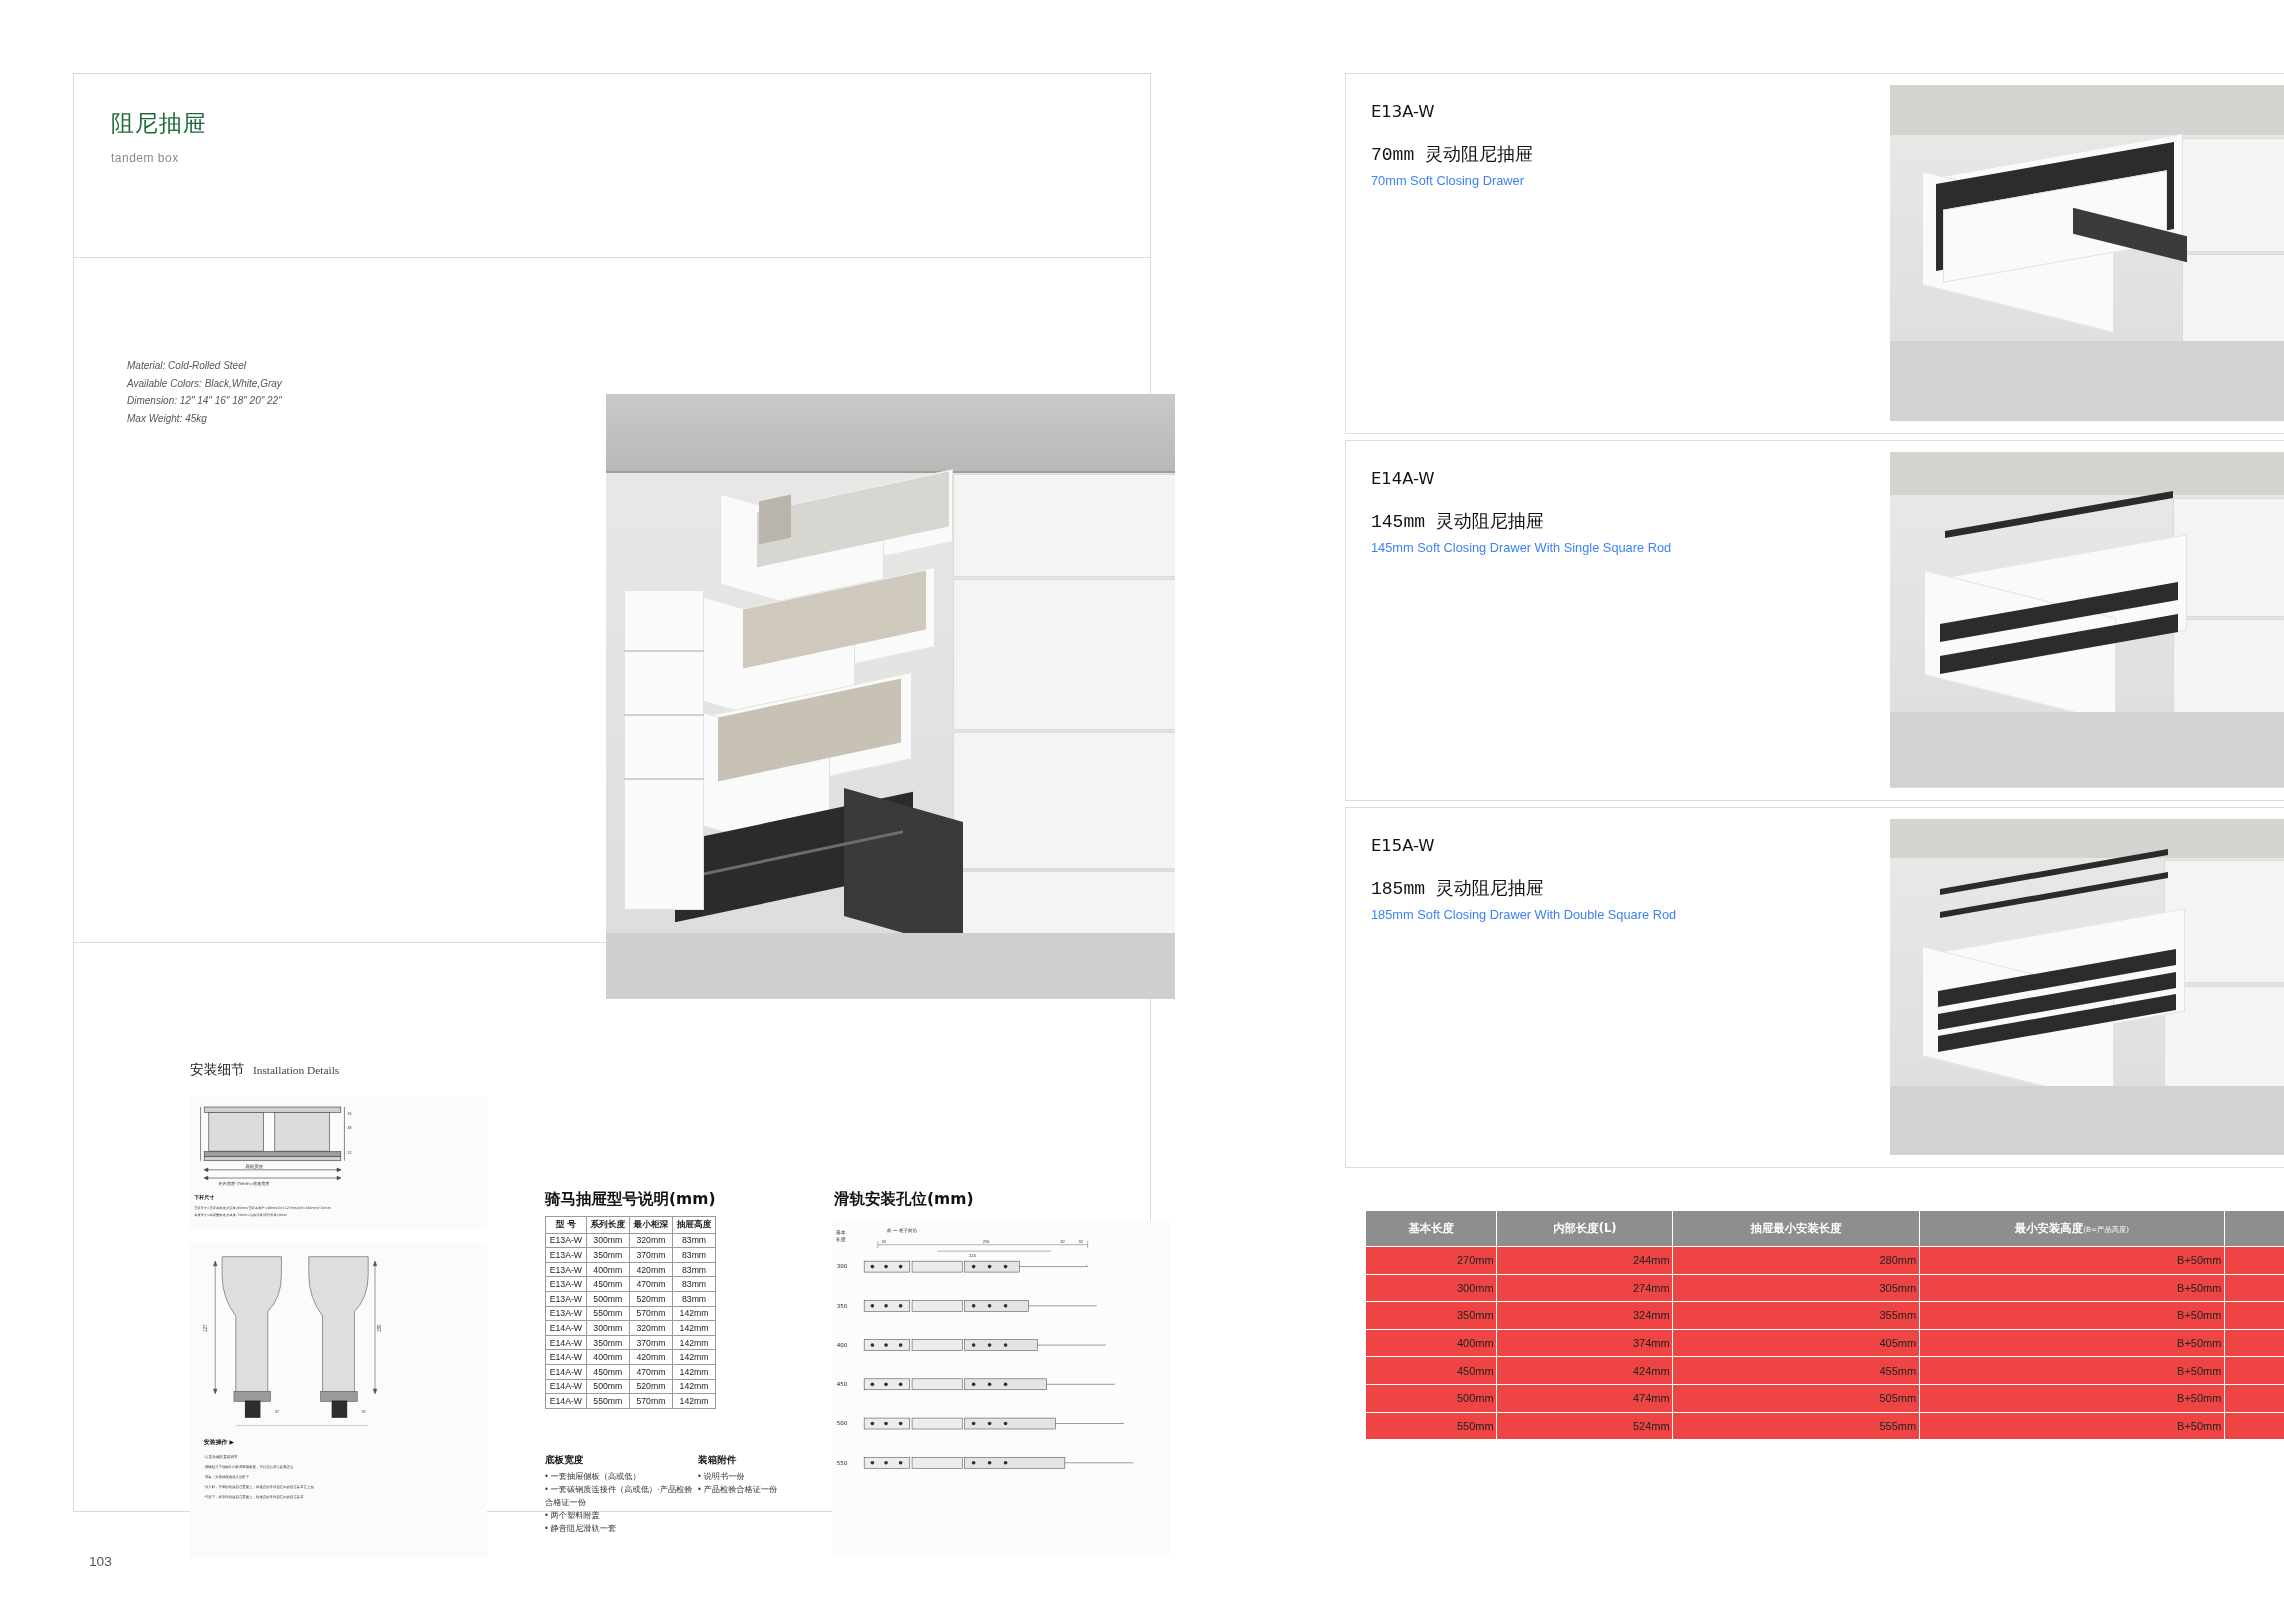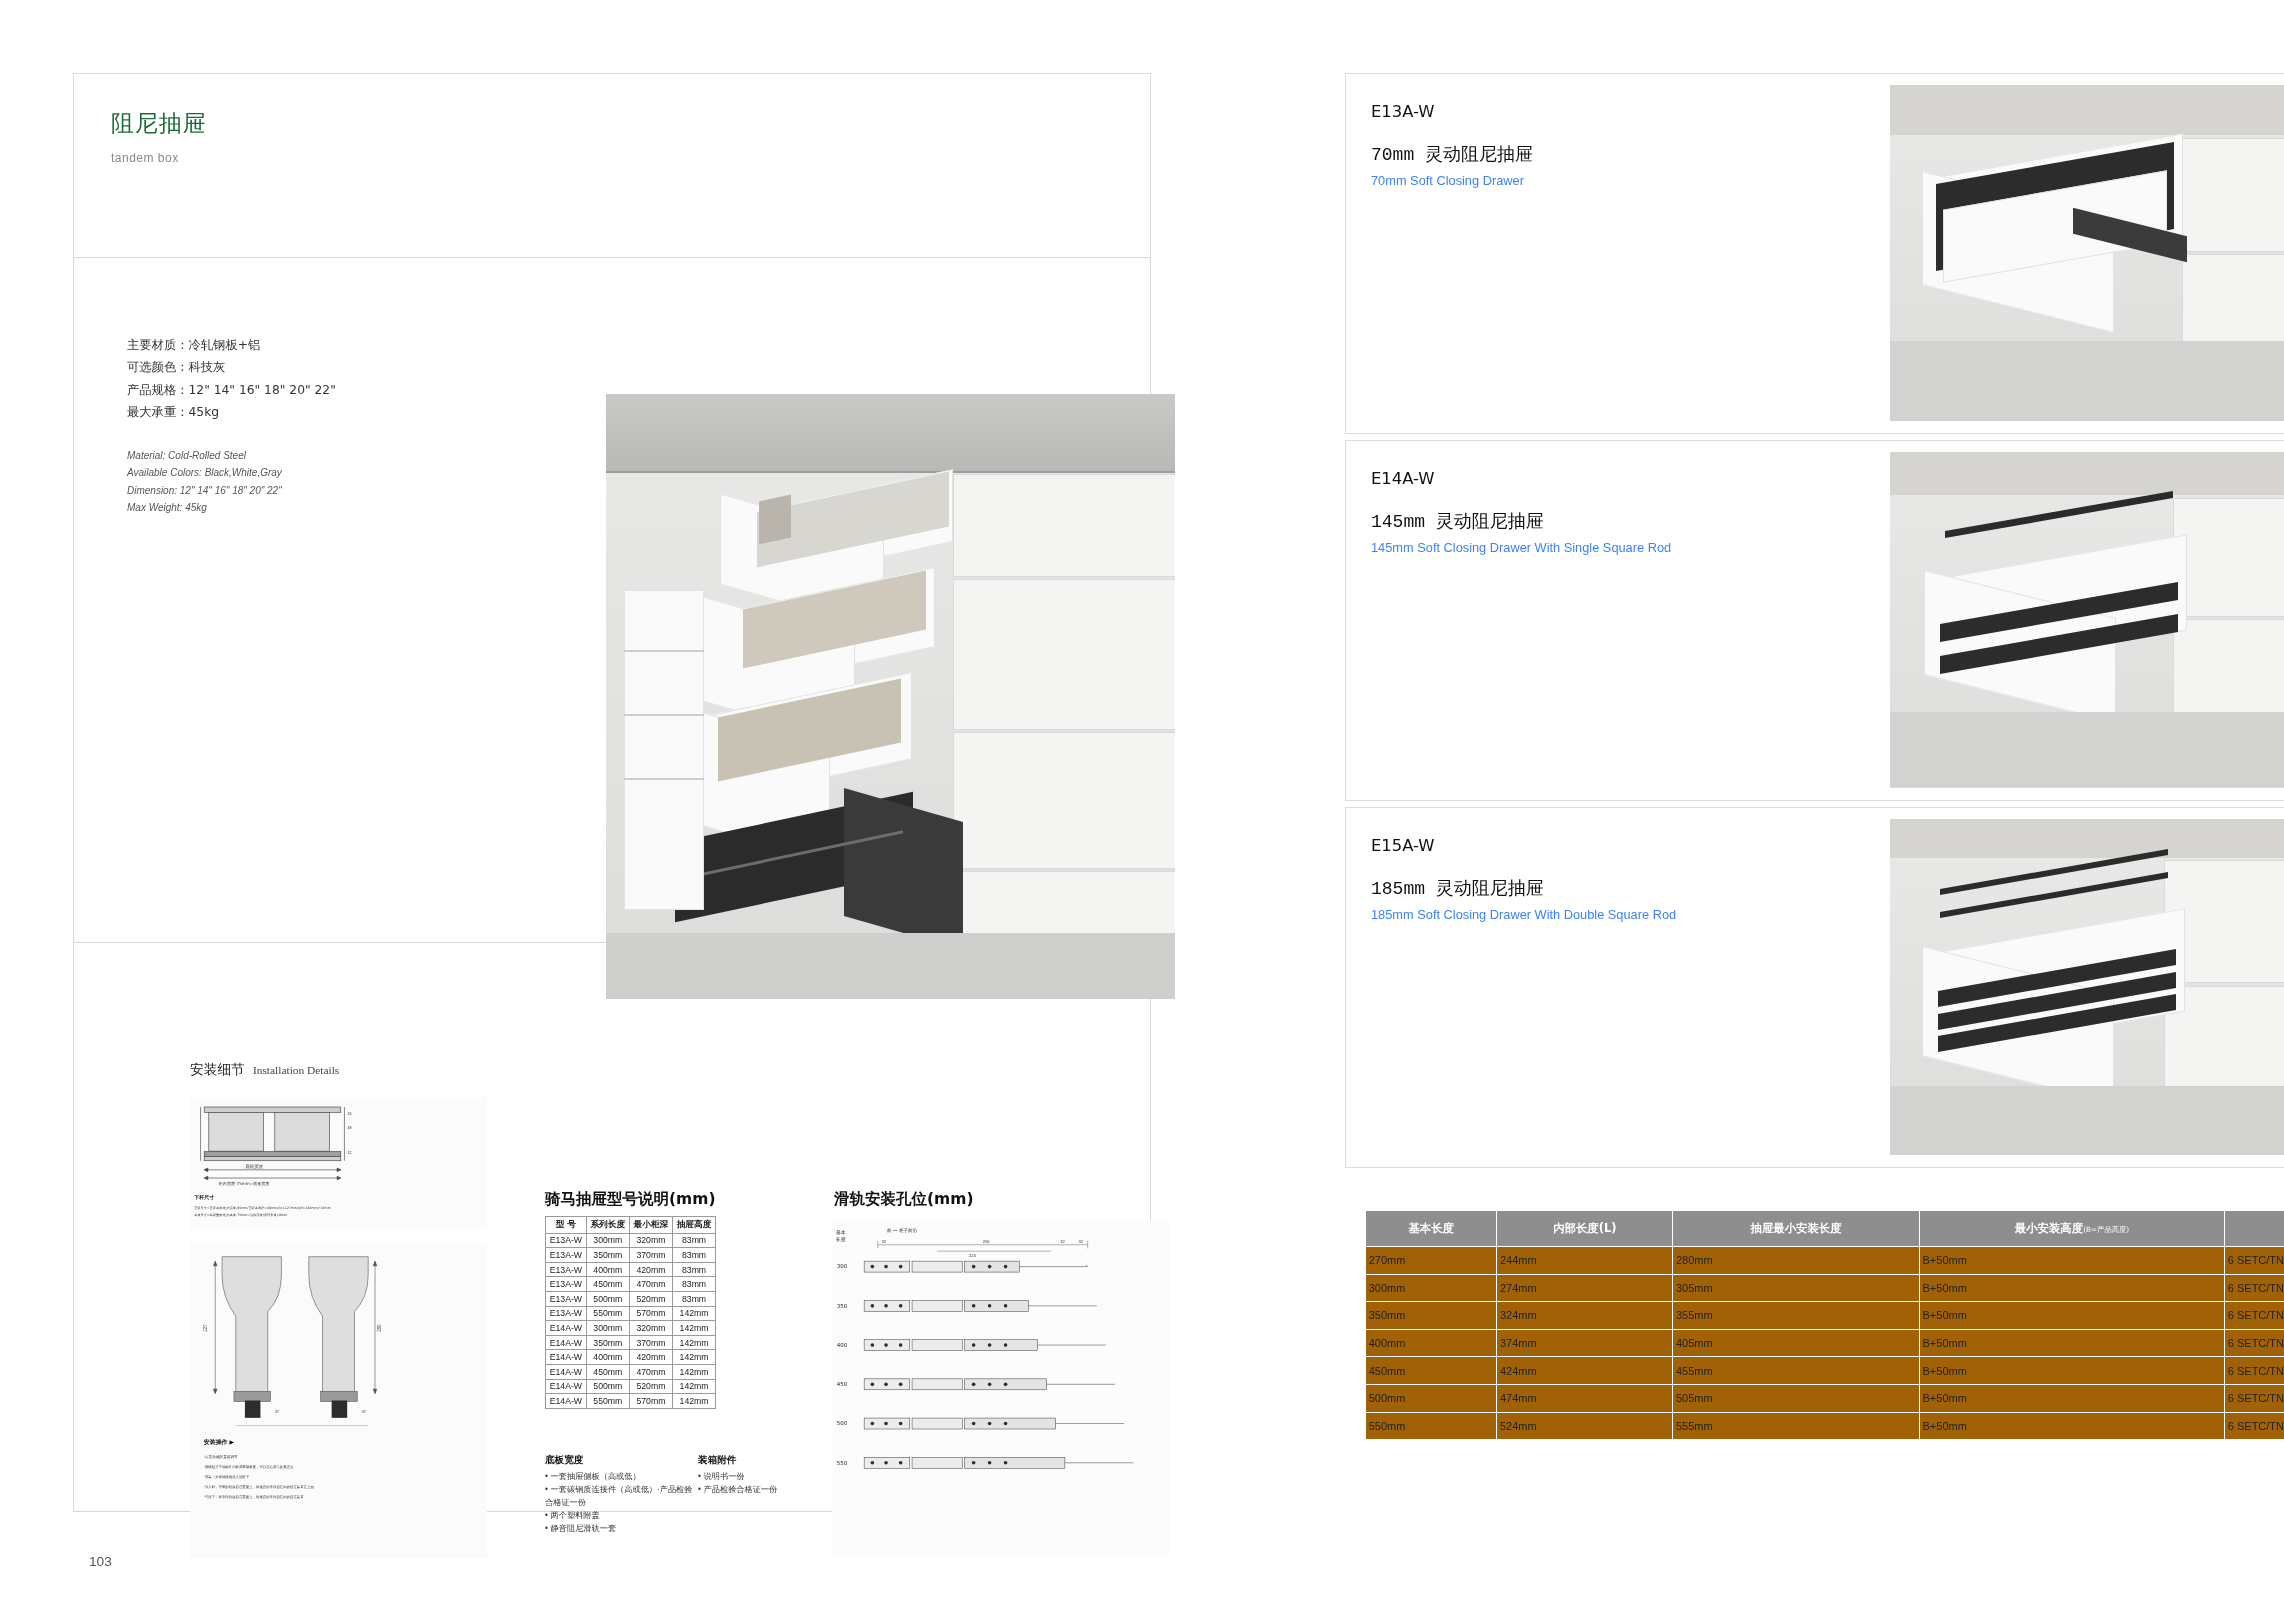--- a/index.html
+++ b/index.html
@@ -135,21 +135,21 @@
     font-size: 11px;
   }
   table.dim-table th {
     background: #8e8e8e; color: #fff; font-weight: 700;
     padding: 10px 2.7px; text-align: center;
     font-family: "DejaVu Sans", sans-serif; font-size: 11.4px;
     border: 0.5px solid #fff;
   }
   table.dim-table th .small { font-size: 7.3px; font-weight: 400; }
   table.dim-table td {
-    background: #a16207; color: #222; padding: 7.3px 2.7px; text-align: left;
+    background: #ef4444; color: #222; padding: 7.3px 2.7px; text-align: right;
     border: 0.5px solid #fff; font-size: 11px;
   }
 
   
   .ph { position: absolute; inset: 0; }
   .ph-wall { position:absolute; inset:0; background: linear-gradient(180deg,#e9e9e7 0%,#dcdcda 100%); }
   .ph-counter { position:absolute; left:0; right:0; top:0; height:18%; background: linear-gradient(180deg,#c9c9c7,#b8b8b6); }
   .ph-cab { position:absolute; background:#f4f4f2; border:0.5px solid #dadada; }
   .ph-dark { position:absolute; background:#2b2b2b; }
   .ph-gray { position:absolute; background:#6f6f6f; }
@@ -169,26 +169,20 @@
 
       <div class="brand-block">
         <div class="brand-sub">阻尼抽屉</div>
         <div class="brand-en">tandem box</div>
       </div>
 
       <div class="hr-line hr-1"></div>
       <div class="hr-line hr-2"></div>
 
       <div class="spec-block">
-        <div class="spec-cn">
-          <div>主要材质：冷轧钢板+铝</div>
-          <div>可选颜色：科技灰</div>
-          <div>产品规格：12" 14" 16" 18" 20" 22"</div>
-          <div>最大承重：45kg</div>
-        </div>
         <div class="spec-en">
           <div>Material: Cold-Rolled Steel</div>
           <div>Available Colors: Black,White,Gray</div>
           <div>Dimension: 12" 14" 16" 18" 20" 22"</div>
           <div>Max Weight: 45kg</div>
         </div>
       </div>
 
       <div class="hero-photo">
         <div class="ph">

